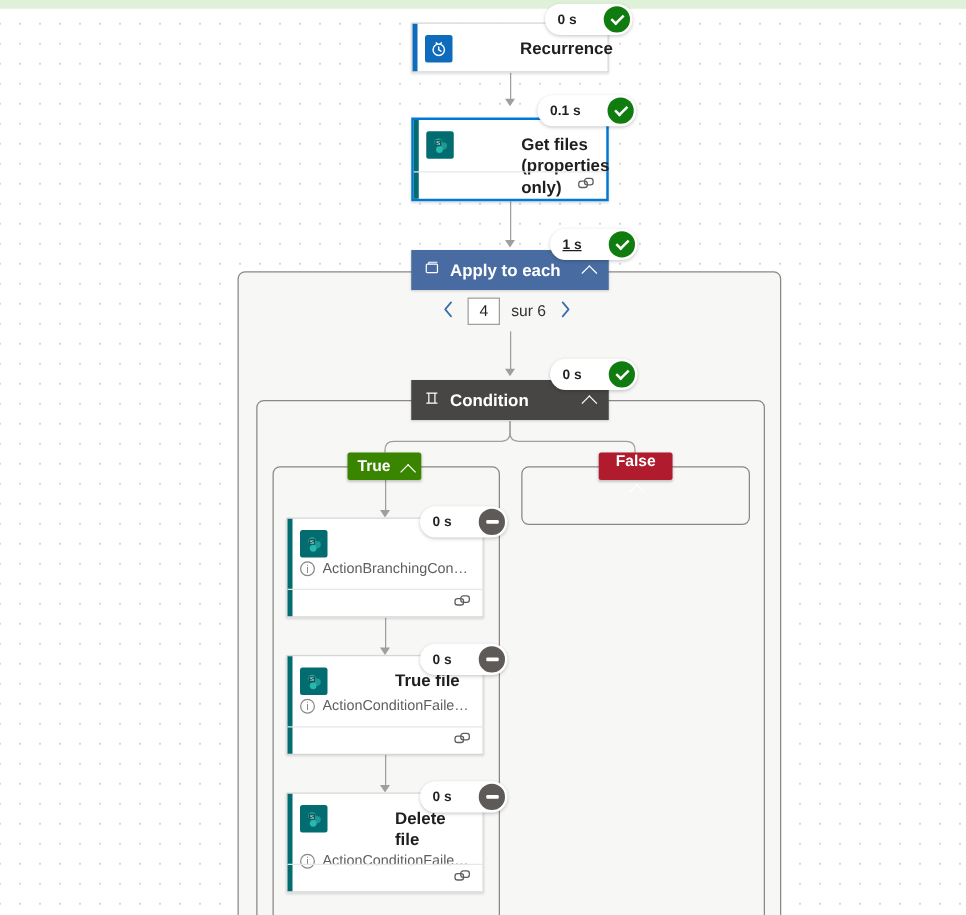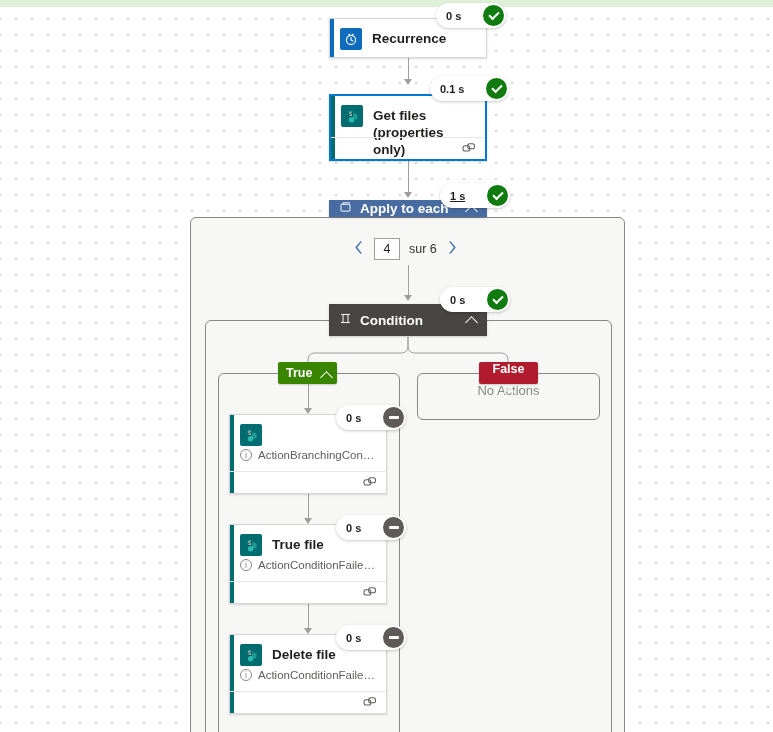--- a/index.html
+++ b/index.html
@@ -63,21 +63,21 @@
   svg.splitter { position: absolute; overflow: visible; }
 
   
   .card {
     position: absolute;
     background: #ffffff;
     border: 1px solid #d6d6d6;
     box-shadow: 0 1px 2px rgba(0,0,0,0.14);
   }
   .card.selected { border: 2px solid #0078d4; }
-  .card-body { display: flex; align-items: flex-start; padding: 10px 10px 8px 10px; }
+  .card-body { display: flex; align-items: flex-start; padding: 10px 10px 8px 10px; gap: 44px; }
   .card-title {
     font-size: 13.5px; color: #201f1e; font-weight: 600;
     margin-left: 10px; line-height: 17px; padding-top: 2px;
   }
   .leftbar { position: absolute; left: 0; top: 0; bottom: 0; width: 4px; background: #036c70; }
   .card-status {
     display: flex; align-items: center;
     padding: 0 10px 6px 10px; font-size: 11.5px; color: #605e5c;
   }
   .card-status .txt {
@@ -97,21 +97,21 @@
   .icon-sp { background: #036c70; }
   .icon-clock { background: #0f6cbd; }
 
   
   .hdrbar {
     position: absolute; display: flex; align-items: center;
     padding: 0 8px 0 10px; color: #ffffff;
     font-size: 13.5px; font-weight: 600;
     box-shadow: 0 1px 2px rgba(0,0,0,0.18);
   }
-  .hdr-foreach { left: 329px; top: 200px; width: 158px; height: 17px; background: #486ca1; }
+  .hdr-foreach { left: 329px; top: 200px; width: 158px; height: 32px; background: #486ca1; }
   .hdr-condition { left: 329px; top: 304px; width: 158px; height: 32px; background: #484644; }
   .hdrbar .htitle { margin-left: 8px; flex: 1; }
   .chev {
     width: 14px; height: 14px; display: inline-block; position: relative; cursor: pointer;
   }
   .chev::before {
     content: ""; position: absolute; left: 2px; top: 5px;
     width: 8px; height: 8px;
     border-left: 1.6px solid currentColor; border-top: 1.6px solid currentColor;
     transform: rotate(45deg);
@@ -173,21 +173,20 @@
 <body>
 
 <div id="canvas">
 
   <div class="topbar"></div>
 
   <div class="scope scope-foreach"></div>
   <div class="scope scope-condition"></div>
   <div class="branch-box branch-true"></div>
   <div class="branch-box branch-false"></div>
-  <div class="no-actions">No Actions</div>
 
   <div class="conn" style="left:408px; top:58px; height:22px;"></div>
   <div class="arrowhead" style="left:404px; top:79px;"></div>
 
   <div class="conn" style="left:408px; top:161px; height:32px;"></div>
   <div class="arrowhead" style="left:404px; top:192px;"></div>
 
   <div class="conn" style="left:408px; top:265px; height:31px;"></div>
   <div class="arrowhead" style="left:404px; top:295px;"></div>
 
@@ -362,21 +361,21 @@
       </span>
     </div>
   </div>
   <div class="pill" style="left:336px; top:515px;">
     <span class="secs">0 s</span>
     <span class="badge badge-skip"></span>
   </div>
 
   <div class="card" style="left:229px; top:634px; width:158px; height:80px;">
     <div class="leftbar"></div>
-    <div class="card-body" style="padding-top:9px; padding-bottom:3px;text-align:center;">
+    <div class="card-body" style="padding-top:9px; padding-bottom:3px;">
       <div class="icon-sq icon-sp">
         <svg width="15" height="15" viewBox="0 0 16 16" aria-hidden="true">
           <circle cx="6" cy="5.2" r="3.2" fill="#2aa6a0"></circle>
           <circle cx="10.4" cy="8.2" r="3.1" fill="#1d9a94"></circle>
           <circle cx="7" cy="11.4" r="2.9" fill="#27b8b0"></circle>
           <rect x="3.4" y="3.2" width="5.2" height="5.2" rx="0.6" fill="#0a5c5a"></rect>
           <text x="6" y="7.4" font-size="5" fill="#ffffff" text-anchor="middle" font-family="sans-serif">S</text>
         </svg>
       </div>
       <div class="card-title">Delete file</div>

